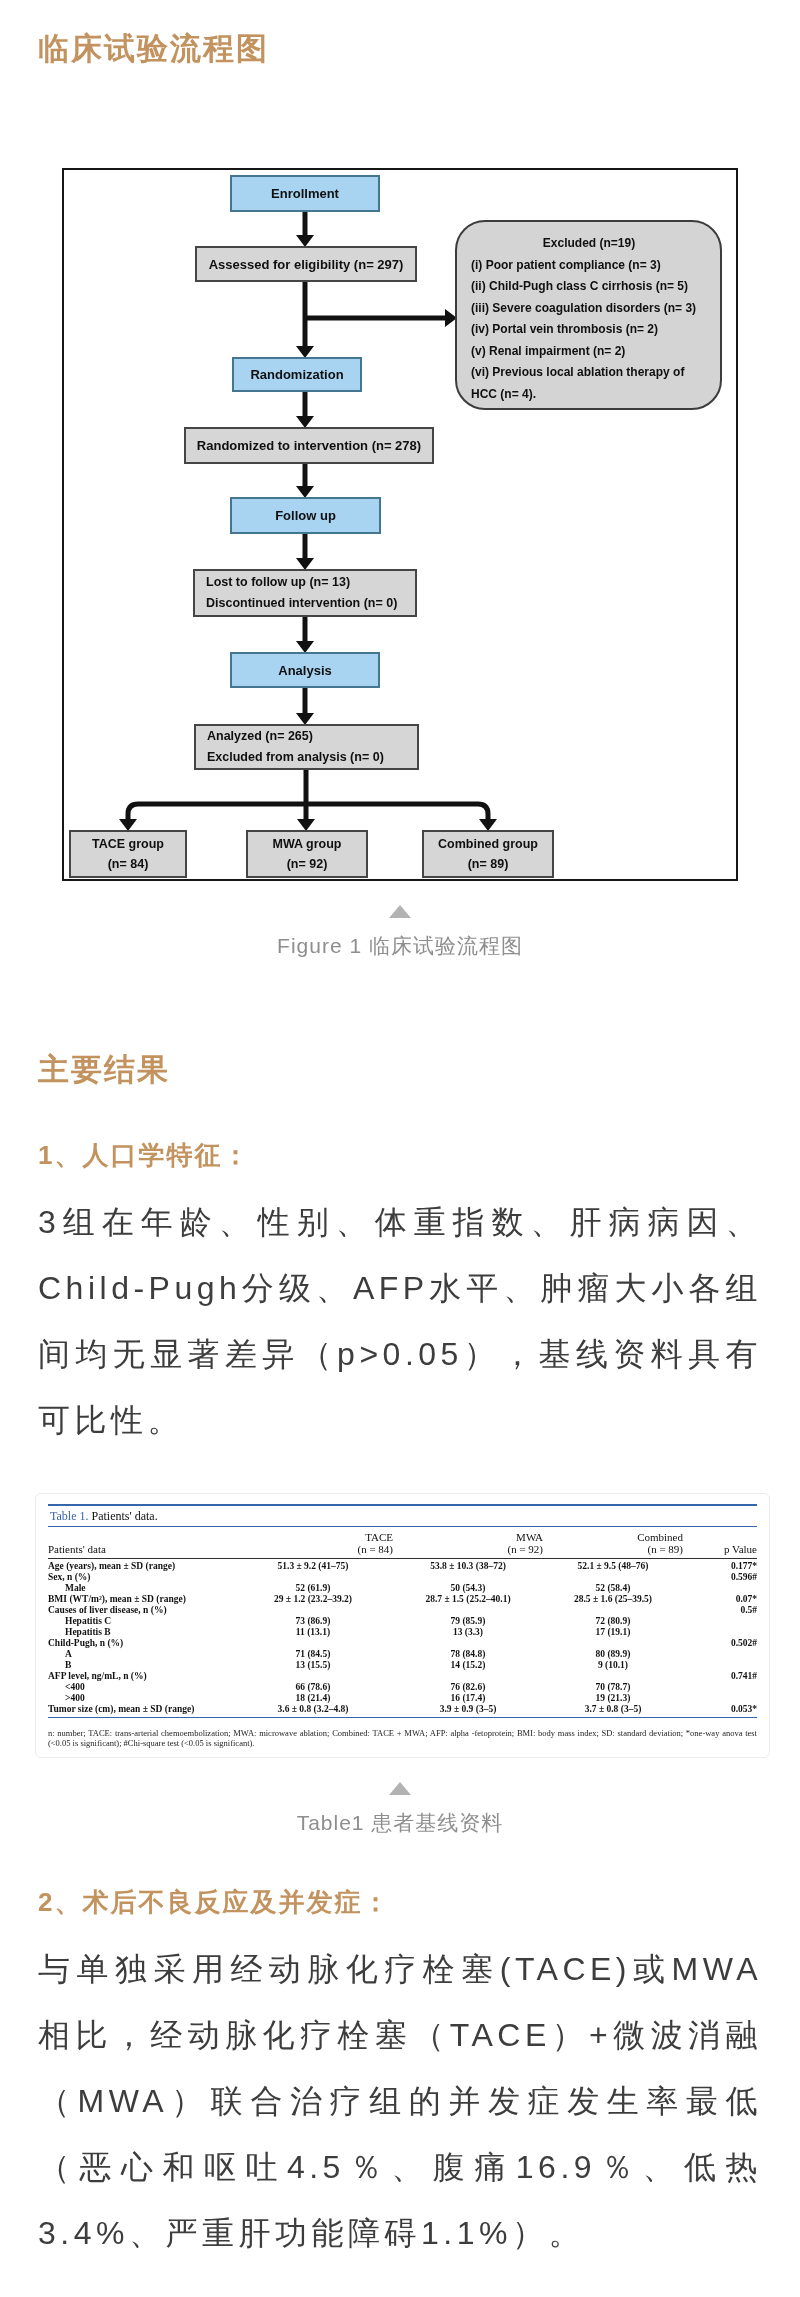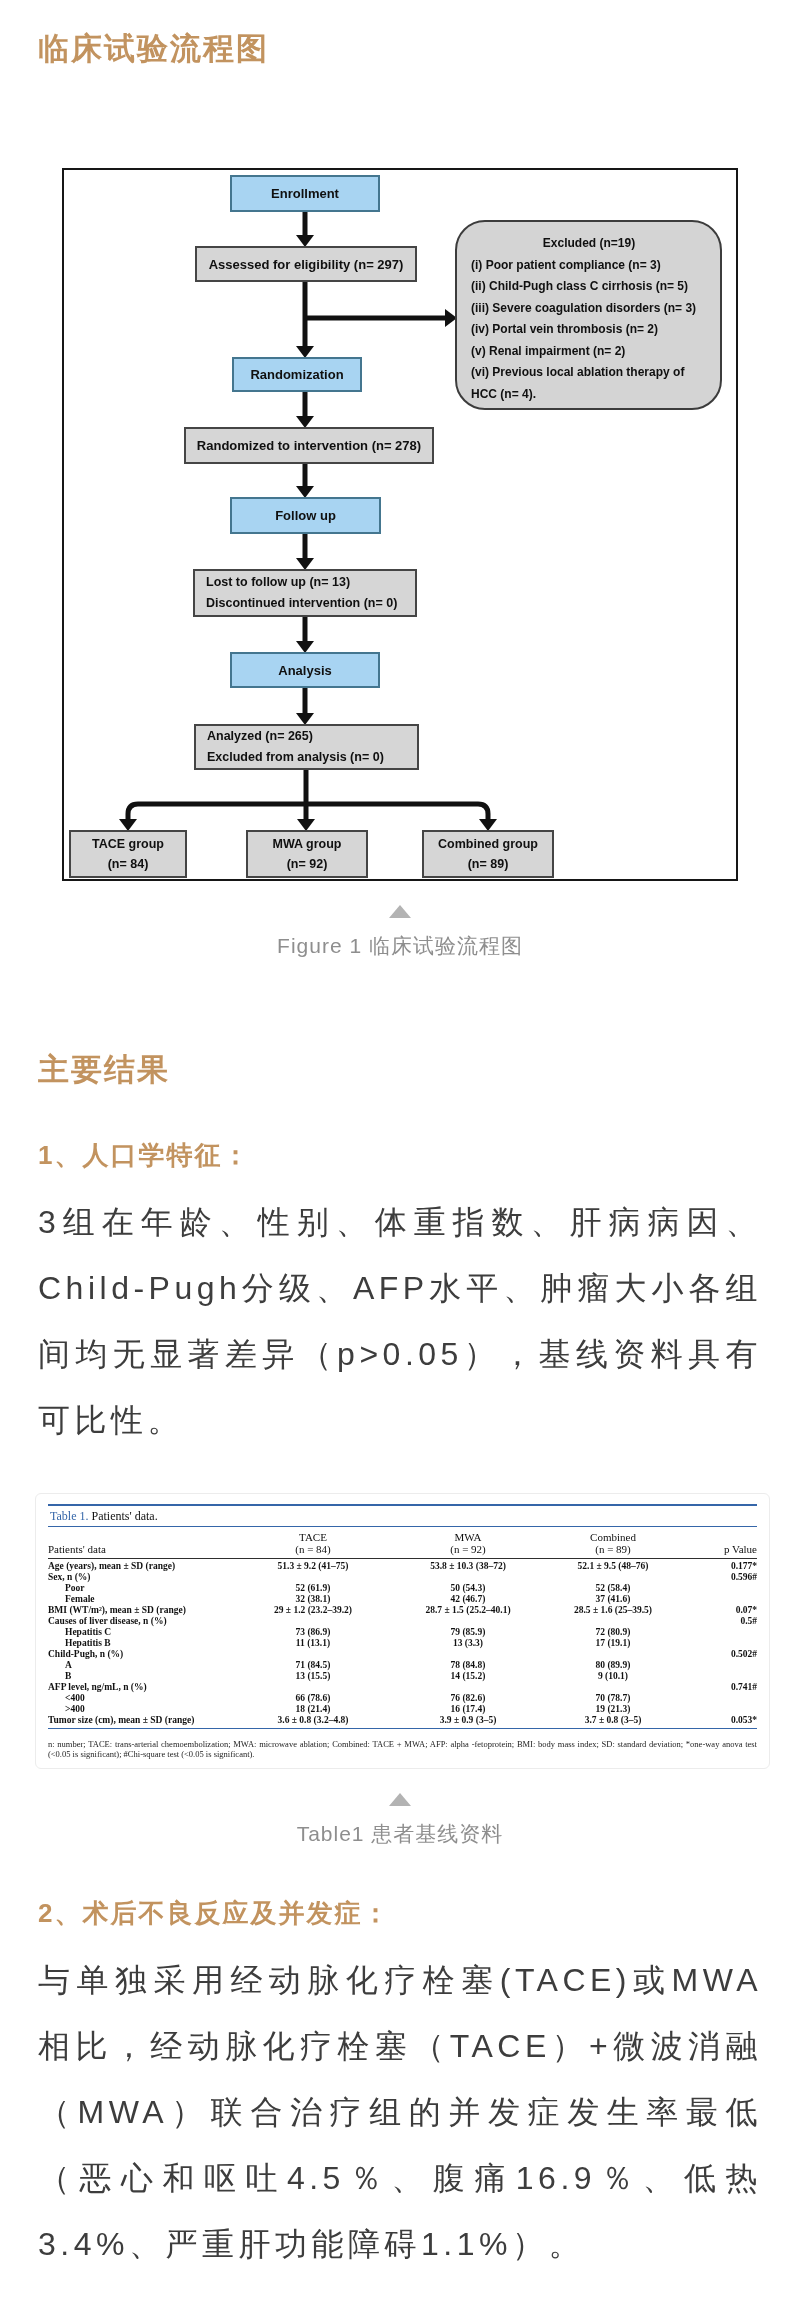--- a/index.html
+++ b/index.html
@@ -111,21 +111,21 @@
   }
   .tt-label { color: #3566a9; }
   .t-grid { display: grid; grid-template-columns: 185px 160px 150px 140px 1fr; }
   .t-head {
     font-size: 11px;
     line-height: 12px;
     padding: 4px 0 3px;
     border-bottom: 1px solid #2e2e2e;
     align-items: end;
   }
-  .ch-c { text-align: center; }
+  .ch-c { text-align: right; }
   .ch-r { text-align: right; }
   .t-body { padding: 2px 0 1px; font-weight: bold; }
   .trow { display: grid; grid-template-columns: 185px 160px 150px 140px 1fr; font-size: 9.5px; line-height: 11px; }
   .tc.c1, .tc.c2, .tc.c3 { text-align: center; }
   .tc.c4 { text-align: right; }
   .tc.indent { padding-left: 17px; }
   .t-foot {
     border-top: 1.5px solid #3566a9;
     margin-top: 1px;
     padding-top: 11px;
@@ -255,31 +255,24 @@
         <div class="tc c4">0.177*</div>
       </div>
       <div class="trow">
         <div class="tc c0">Sex, n (%)</div>
         <div class="tc c1"></div>
         <div class="tc c2"></div>
         <div class="tc c3"></div>
         <div class="tc c4">0.596#</div>
       </div>
       <div class="trow">
-        <div class="tc c0 indent">Poor</div>
+        <div class="tc c0 indent">Male</div>
         <div class="tc c1">52 (61.9)</div>
         <div class="tc c2">50 (54.3)</div>
         <div class="tc c3">52 (58.4)</div>
-        <div class="tc c4"></div>
-      </div>
-      <div class="trow">
-        <div class="tc c0 indent">Female</div>
-        <div class="tc c1">32 (38.1)</div>
-        <div class="tc c2">42 (46.7)</div>
-        <div class="tc c3">37 (41.6)</div>
         <div class="tc c4"></div>
       </div>
       <div class="trow">
         <div class="tc c0">BMI (WT/m²), mean ± SD (range)</div>
         <div class="tc c1">29 ± 1.2 (23.2–39.2)</div>
         <div class="tc c2">28.7 ± 1.5 (25.2–40.1)</div>
         <div class="tc c3">28.5 ± 1.6 (25–39.5)</div>
         <div class="tc c4">0.07*</div>
       </div>
       <div class="trow">

